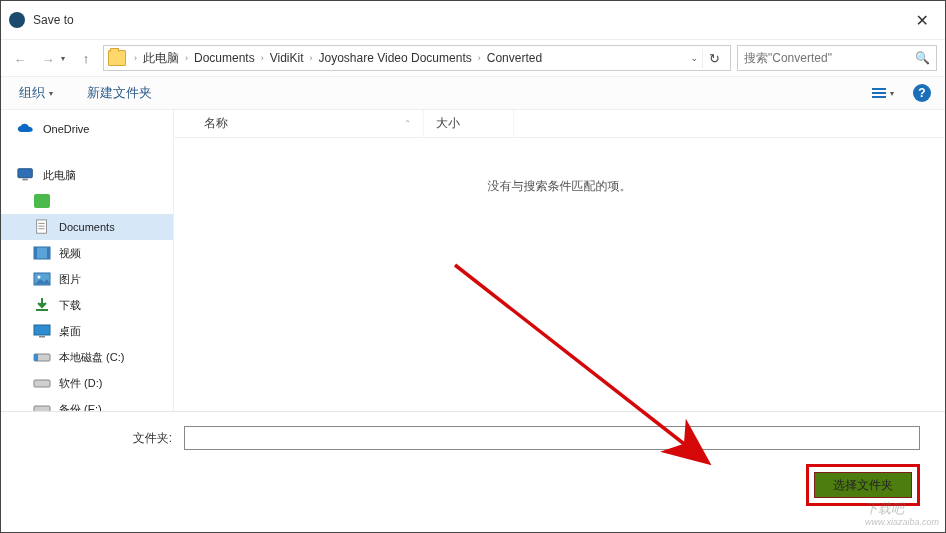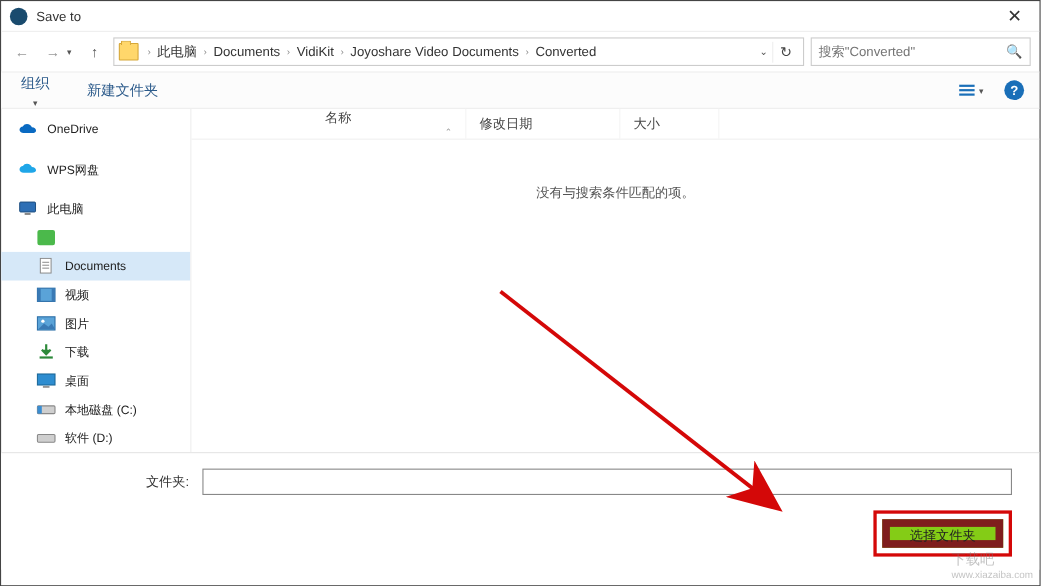--- a/index.html
+++ b/index.html
@@ -1,19 +1,19 @@
 <!DOCTYPE html>
 <html><head>
 <meta charset="utf-8">
 <style>
 * { box-sizing: border-box; margin: 0; padding: 0; font-family: "Microsoft YaHei", "Segoe UI", sans-serif; }
 body { width: 946px; height: 533px; background: #fff; border: 1px solid #444; overflow: hidden; position: relative; }
 
 
-.titlebar { height: 28px; display: flex; align-items: center; padding: 0 8px; border-bottom: 1px solid #eee; }
+.titlebar { height: 39px; display: flex; align-items: center; padding: 0 8px; border-bottom: 1px solid #eee; }
 .titlebar .appicon { width: 16px; height: 16px; border-radius: 50%; background: #1a4b6e; margin-right: 8px; }
 .titlebar .title { font-size: 12px; color: #333; flex: 1; }
 .titlebar .close { font-size: 16px; color: #333; padding: 0 8px; cursor: pointer; }
 
 
 .navrow { height: 36px; display: flex; align-items: center; padding: 4px 8px; gap: 6px; }
 .navbtn { width: 22px; height: 22px; display: flex; align-items: center; justify-content: center; color: #999; font-size: 13px; cursor: pointer; }
 .navbtn.dark { color: #555; }
 .dropdown-caret { font-size: 8px; color: #555; margin-left: -4px; margin-right: 4px; }
 .addressbar { flex: 1; height: 26px; border: 1px solid #ccc; display: flex; align-items: center; padding: 0 4px; font-size: 12px; color: #333; }
@@ -23,21 +23,21 @@
 .addressbar .sep { color: #888; font-size: 9px; padding: 0 2px; }
 .addressbar .spacer { flex: 1; }
 .addressbar .addr-drop { font-size: 9px; color: #555; padding: 4px; cursor: pointer; }
 .addressbar .addr-refresh { font-size: 13px; color: #444; padding: 2px 6px; cursor: pointer; border-left: 1px solid #eee; }
 .searchbox { width: 200px; height: 26px; border: 1px solid #ccc; display: flex; align-items: center; padding: 0 6px; }
 .searchbox input { border: none; outline: none; flex: 1; font-size: 12px; color: #666; background: transparent; }
 .searchbox .sicon { color: #888; font-size: 12px; }
 
 
 .toolbar { height: 34px; border-top: 1px solid #eee; border-bottom: 1px solid #eee; background: #fcfcfc; display: flex; align-items: center; padding: 0 14px; font-size: 13px; color: #2b5a8a; }
-.toolbar .tbtn { cursor: pointer; padding: 4px 4px; display: flex; align-items: center; gap: 4px; flex-direction: column; }
+.toolbar .tbtn { cursor: pointer; padding: 4px 4px; display: flex; align-items: center; gap: 4px; }
 .toolbar .caret { font-size: 8px; color: #555; }
 .toolbar .gap { width: 26px; }
 .toolbar .spacer { flex: 1; }
 .toolbar .viewicon { width: 28px; height: 20px; display: flex; align-items: center; justify-content: center; cursor: pointer; }
 .toolbar .viewicon .iconlines { width: 14px; height: 10px; display: flex; flex-direction: column; justify-content: space-between; }
 .toolbar .viewicon .iconlines span { height: 2px; background: #1a6fb8; }
 .toolbar .helpicon { width: 18px; height: 18px; border-radius: 50%; background: #1a6fb8; color: #fff; font-size: 12px; font-weight: bold; display: flex; align-items: center; justify-content: center; margin-left: 16px; cursor: pointer; }
 
 
 .mainarea { display: flex; height: 358px; }
@@ -48,42 +48,42 @@
 .tree-item.selected { background: #d6e8f8; }
 .tree-item.indent { padding-left: 32px; }
 .tree-group-space { height: 10px; }
 .ic { width: 18px; height: 16px; display: flex; align-items: center; justify-content: center; flex-shrink: 0; }
 .ic-onedrive svg, .ic-wps svg, .ic-monitor svg, .ic-green svg, .ic-docs svg, .ic-video svg, .ic-pic svg, .ic-down svg, .ic-music svg, .ic-desk svg, .ic-hdd svg, .ic-hdd2 svg { width: 18px; height: 16px; }
 
 
 .listarea { flex: 1; display: flex; flex-direction: column; }
 .listheader { height: 28px; border-bottom: 1px solid #f0f0f0; display: flex; align-items: center; font-size: 12px; color: #444; }
 .listheader .col { padding: 0 12px; border-right: 1px solid #f4f4f4; height: 100%; display: flex; align-items: center; cursor: pointer; }
-.listheader .col.name { width: 250px; padding-left: 30px; flex-direction: column; }
+.listheader .col.name { width: 250px; padding-left: 30px; }
 .listheader .col.date { width: 140px; }
 .listheader .col.type { width: 110px; }
 .listheader .col.size { width: 90px; }
 .listheader .sortarrow { color: #999; font-size: 8px; margin-left: auto; }
 .listempty { flex: 1; display: flex; justify-content: center; padding-top: 40px; font-size: 12px; color: #555; }
 
 
 .bottom { border-top: 1px solid #e5e5e5; padding: 14px 25px 12px; position: absolute; bottom: 14px; left: 0; right: 0; background: #fff; }
 .folderrow { display: flex; align-items: center; gap: 8px; margin-bottom: 14px; }
 .folderrow label { font-size: 12px; color: #333; width: 150px; text-align: right; padding-right: 4px;}
 .folderrow input { flex: 1; height: 24px; border: 1px solid #888; padding: 0 4px; font-size: 12px; outline: none; }
 .btnrow { display: flex; justify-content: flex-end; gap: 10px; align-items: center; }
 .winbtn { height: 26px; min-width: 92px; border: 1px solid #888; background: #eee; font-size: 12px; color: #222; cursor: pointer; padding: 0 18px; }
 .select-highlight { border: 3px solid #d40808; padding: 5px; display: inline-block; }
-.select-highlight .winbtn { border: 7px solid #7f1d1d; background: #84cc16; }
+.select-highlight .winbtn { border: 1px solid #7f1d1d; background: #4d7c0f; }
 
 
 .redarrow { position: absolute; left: 450px; top: 260px; pointer-events: none; z-index: 5; }
 
 
-.watermark { position: absolute; right: 6px; bottom: 6px; font-size: 13px; color: rgba(120,120,120,0.45); pointer-events: none; z-index: 2; margin-top: 12px; }
+.watermark { position: absolute; right: 6px; bottom: 6px; font-size: 13px; color: rgba(120,120,120,0.45); font-style: italic; pointer-events: none; z-index: 2; margin-top: 12px; }
 .watermark .small { font-size: 9px; display: block; line-height: 8px; }
 </style>
 </head>
 <body>
 
 <div class="titlebar">
   <div class="appicon"></div>
   <div class="title">Save to</div>
   <div class="close">✕</div>
 </div>
@@ -143,28 +143,20 @@
   <div class="sidebar">
     <div class="tree-item">
       <span class="ic ic-onedrive">
           <svg viewBox="0 0 24 16">
             <path fill="#0a6ac2" d="M6 12c-3 0-5-2-5-4s2-4 4-4c1-2 3-3 5-3 3 0 5 2 6 4 3 0 5 2 5 4s-2 3-5 3H6z"></path>
           </svg>
         </span>
       <span>OneDrive</span>
     </div>
     <div class="tree-group-space"></div>
-    <div class="tree-item">
-      <span class="ic ic-wps">
-          <svg viewBox="0 0 24 16">
-            <path fill="#1fa6e8" d="M6 12c-3 0-5-2-5-4s2-4 4-4c1-2 3-3 5-3 3 0 5 2 6 4 3 0 5 2 5 4s-2 3-5 3H6z"></path>
-          </svg>
-        </span>
-      <span>WPS网盘</span>
-    </div>
     <div class="tree-group-space"></div>
     <div class="tree-item">
       <span class="ic ic-monitor">
           <svg viewBox="0 0 20 16">
             <rect x="1" y="1" width="16" height="10" rx="1" fill="#2e6fb5" stroke="#1d4e80"></rect>
             <rect x="6" y="12" width="6" height="2" fill="#888"></rect>
           </svg>
         </span>
       <span>此电脑</span>
     </div>
@@ -251,23 +243,20 @@
       <span>备份 (E:)</span>
     </div>
   </div>
 
   <div class="listarea">
     <div class="listheader">
       <div class="col name">
         <span>名称</span>
         <span class="sortarrow">⌃</span>
       </div>
-      <div class="col date">
-          <span>修改日期</span>
-        </div>
       <div class="col size">
           <span>大小</span>
         </div>
     </div>
     <div class="listempty">没有与搜索条件匹配的项。</div>
   </div>
 </div>
 
 <svg class="redarrow" width="280" height="230">
   <defs>

